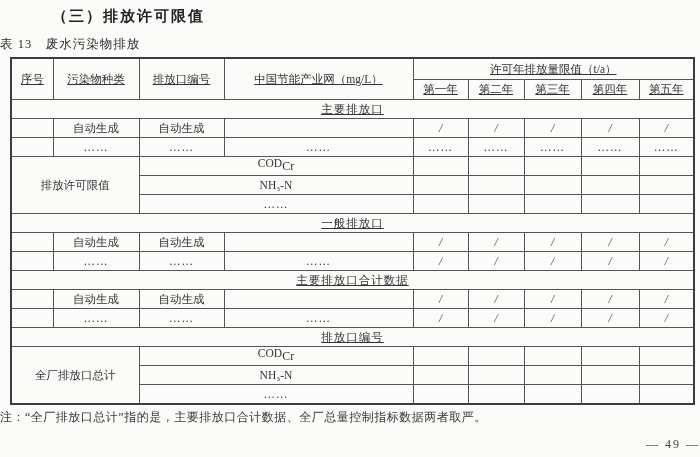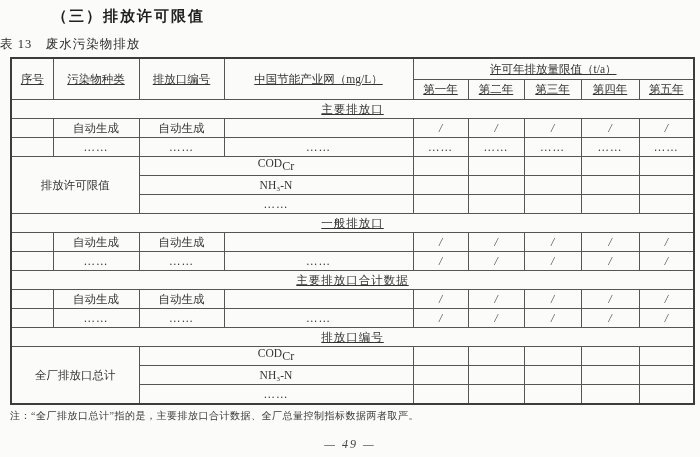--- a/index.html
+++ b/index.html
@@ -30,26 +30,26 @@
     color:#333;
   }
   thead th{height:20px;text-decoration:underline;}
   thead tr.years th{height:19px;}
   tbody td{height:18px;}
   td.section{letter-spacing:1px;color:#3a3a3a;text-decoration:underline;}
   td.slash{color:#979797;font-style:italic;font-size:11px;}
   td.dots,span.dots{color:#4a4a4a;letter-spacing:1px;}
   sub.pol-sub{font-size:12px;}
   .note{
-    position:absolute;left:10px;top:409px;
-    font-size:10px;color:#383838;letter-spacing:0.5px;
+    position:absolute;left:0;top:409px;
+    font-size:12px;color:#383838;letter-spacing:0.5px;
   }
   .page-number{
-    position:absolute;left:0;right:0;top:437px;text-align:center;
-    font-size:12px;color:#444;letter-spacing:2px;font-style:italic;
+    position:absolute;left:0;right:0;top:437px;text-align:right;
+    font-size:12px;color:#444;letter-spacing:2px;
   }
   .logo{
     position:absolute;left:598px;top:421px;width:100px;
   }
   .logo .band{
     height:20px;line-height:20px;background:#909090;color:#ffffff;
     font-size:14px;font-weight:bold;text-align:center;letter-spacing:1px;
     font-family:"Liberation Sans","DejaVu Sans",sans-serif;
     margin-top:48px;
   }

